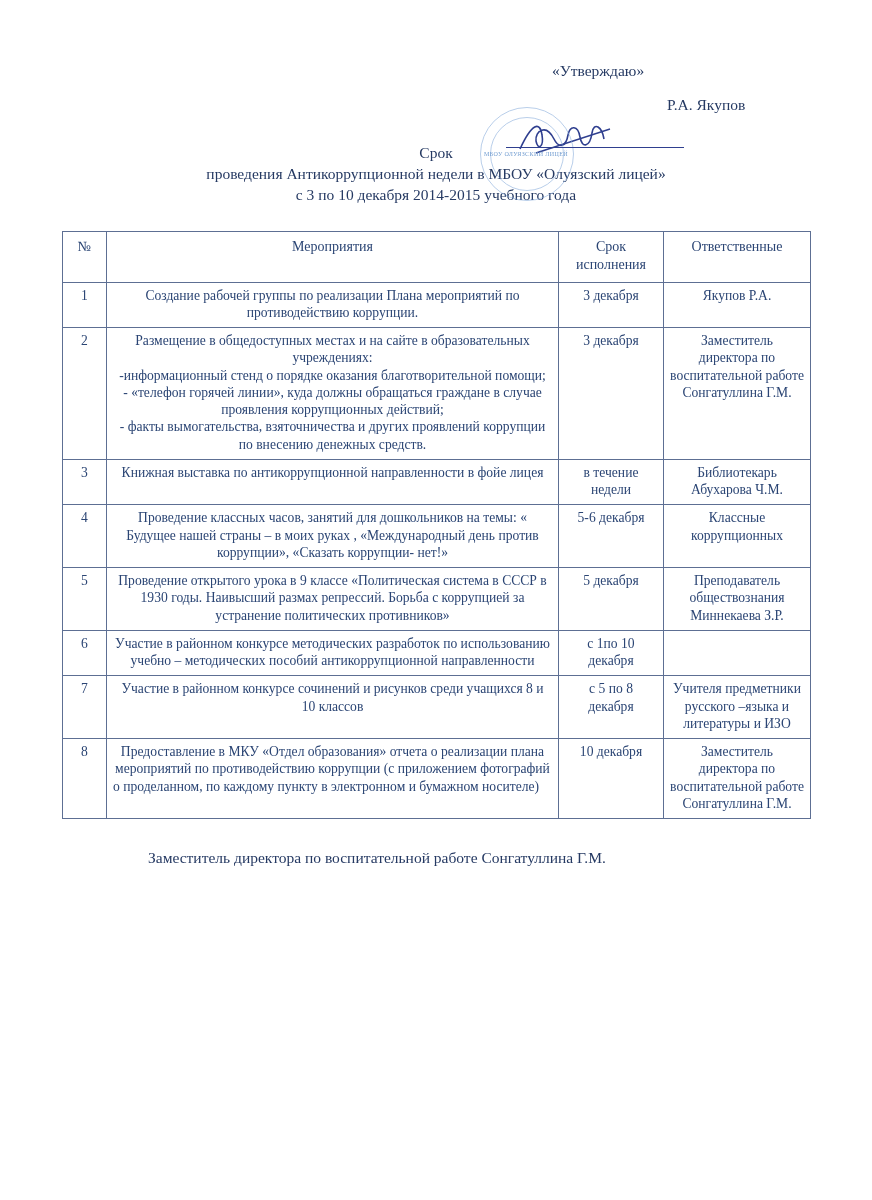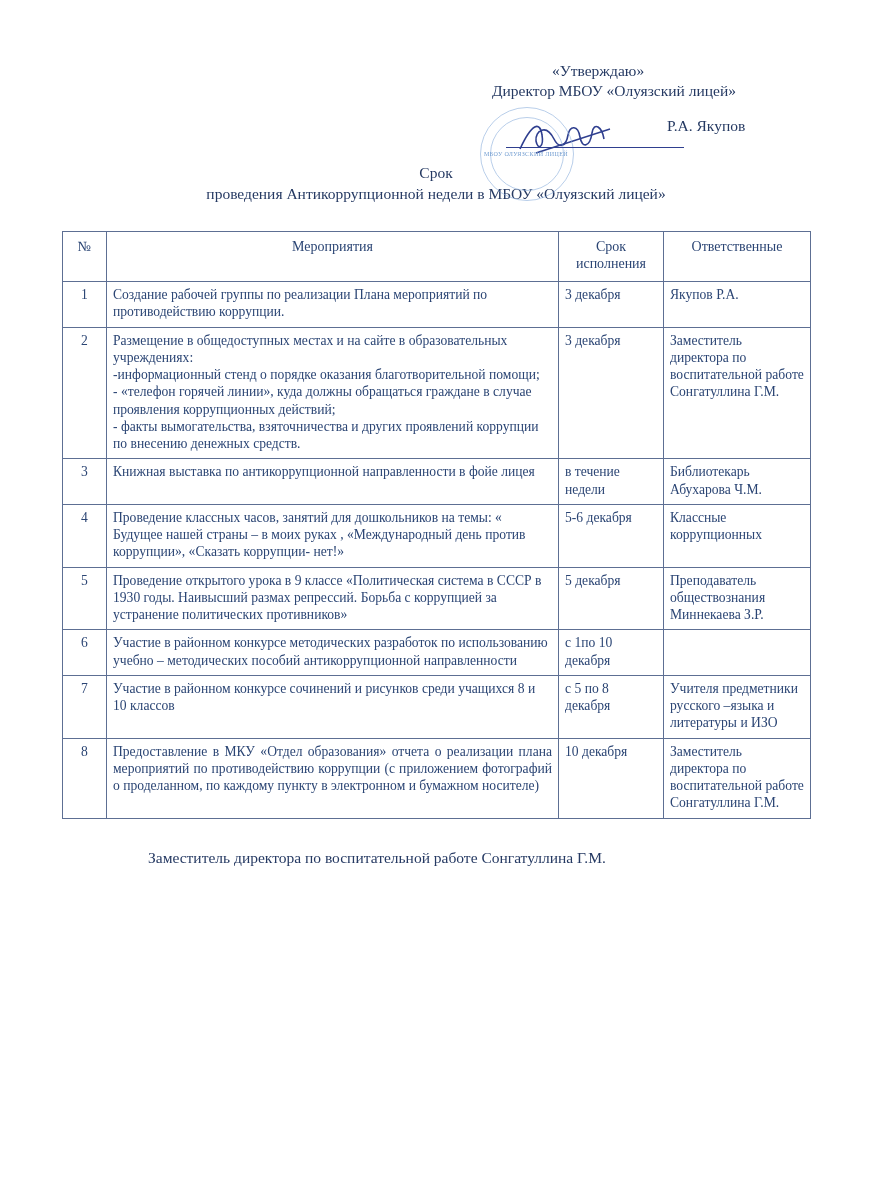--- a/index.html
+++ b/index.html
@@ -125,20 +125,21 @@
   col.c-event { width: 452px; }
   col.c-date  { width: 105px; }
   col.c-resp  { width: 147px; }
 
   td.num {
     text-align: center;
     padding-top: 5px;
   }
   td.event p, td.resp p, td.date p {
     margin: 0;
+    text-align: center;
   }
   td.event.justify {
     text-align: justify;
     text-align-last: left;
   }
 
   
   .footer-sign {
     margin-top: 30px;
     margin-left: 86px;
@@ -146,38 +147,38 @@
     color: #263a63;
   }
 </style>
 </head>
 <body>
 
 <div class="page">
 
   <div class="approval">
     <div class="ln center-q">«Утверждаю»</div>
-    <div class="ln">Директор МБОУ «Олуязский лицей»</div>
     <div class="ln name">Р.А. Якупов</div>
   </div>
 
   <div class="sign-wrap">
     <div class="stamp"></div>
     <div class="stamp-txt">МБОУ ОЛУЯЗСКИЙ ЛИЦЕЙ</div>
     <svg width="250" height="54" viewBox="0 0 250 54">
       <path d="M40 36 C52 10, 60 8, 62 22 C64 34, 58 38, 56 28 C55 18, 66 10, 74 26 C79 36, 86 34, 88 22
                C90 12, 98 12, 100 24 C102 36, 110 34, 112 20 C114 8, 122 14, 124 26" fill="none" stroke="#2f3f8f" stroke-width="1.6"></path>
       <path d="M56 40 L130 16" fill="none" stroke="#2f3f8f" stroke-width="1.4"></path>
     </svg>
     <div class="sign-line"></div>
   </div>
 
   <div class="title-block">
     <div>Срок</div>
     <div>проведения Антикоррупционной  недели в МБОУ «Олуязский лицей»</div>
+    <div>с 3 по 10 декабря 2014-2015 учебного года</div>
   </div>
 
   <table class="plan">
     <colgroup>
       <col class="c-num">
         <col class="c-event">
         <col class="c-date">
         <col class="c-resp">
     </colgroup>
     <thead>

